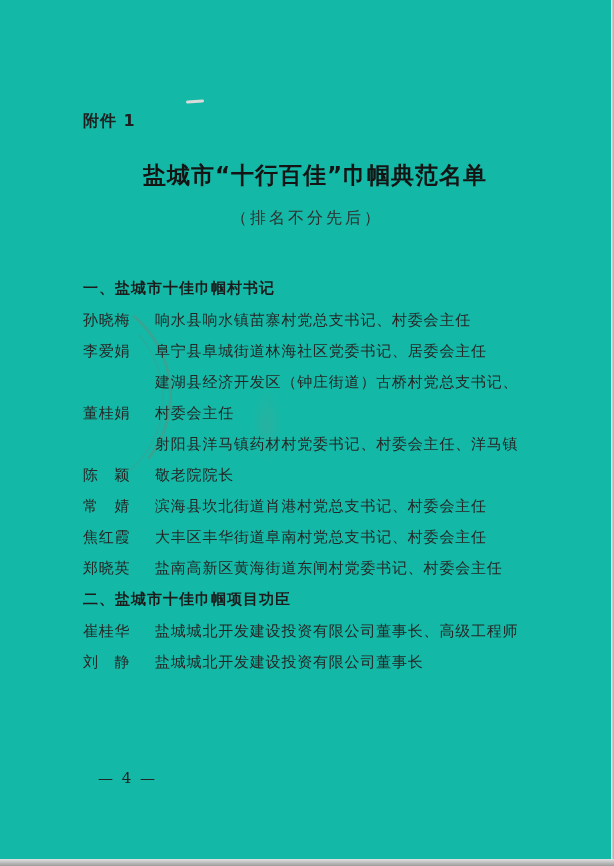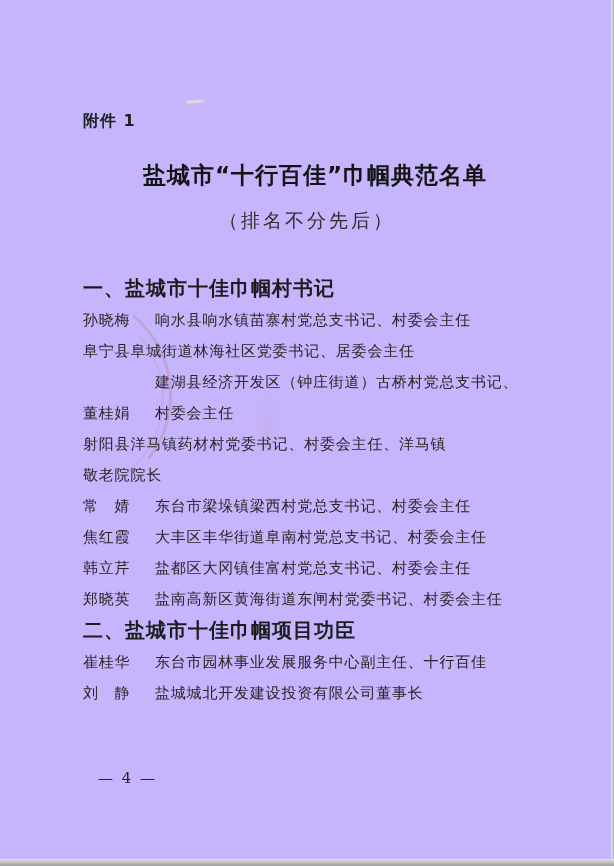--- a/index.html
+++ b/index.html
@@ -1,19 +1,19 @@
 <!DOCTYPE html>
 <html><head>
 <meta charset="utf-8">
 <style>
   * { margin:0; padding:0; box-sizing:border-box; }
   body { margin:0; background:#ffffff; }
   .page {
     position:relative; width:614px; height:866px;
-    background:#c4b5fd; overflow:hidden;
+    background:#14b8a6; overflow:hidden;
     font-family:"DejaVu Serif", serif; color:#262626;text-decoration:underline;
   }
   .edge-right {
     position:absolute; right:0; top:0; width:3px; height:100%;
     background:linear-gradient(to right,#ededed,#a9a9a9);
   }
   .edge-bottom {
     position:absolute; left:0; bottom:0; width:100%; height:7px;
     background:linear-gradient(to bottom,#e3e3e3,#9d9d9d);
   }
@@ -40,28 +40,28 @@
     font-family:"DejaVu Sans", sans-serif; font-weight:bold;
     font-size:16px; color:#1f1f1f; letter-spacing:1px;
   }
   .doc-title {
     position:absolute; left:0; top:160px; width:614px; text-align:center;
     font-family:"DejaVu Sans", sans-serif; font-weight:bold;
     font-size:23px; color:#141414; letter-spacing:1px;margin-left:8px;
   }
   .doc-subtitle {
     position:absolute; left:0; top:208px; width:614px; text-align:center;
-    font-size:19px; color:#2e2e2e; letter-spacing:3px;
+    font-size:16px; color:#2e2e2e; letter-spacing:3px;
   }
   .content {
     position:absolute; left:83px; top:273px; width:500px;
   }
   .section-heading {
     font-family:"DejaVu Sans", sans-serif; font-weight:bold;
-    font-size:20px; color:#1c1c1c; letter-spacing:1px;
+    font-size:15px; color:#1c1c1c; letter-spacing:1px;
     line-height:31px; margin-bottom:1px;
   }
   .entry {
     display:flex; align-items:flex-end;
     font-size:15px; line-height:31px; letter-spacing:0.8px;
   }
   .entry-name { width:72px; flex:0 0 72px; }
   .entry-desc { white-space:pre-line; width:420px; }
   .page-number {
     position:absolute; left:98px; top:769px;
@@ -86,53 +86,51 @@
 
     <div class="section-heading">一、盐城市十佳巾帼村书记</div>
 
     <div class="entry">
       <span class="entry-name">孙晓梅</span>
       <span class="entry-desc">响水县响水镇苗寨村党总支书记、村委会主任</span>
     </div>
     <div class="entry">
     </div>
     <div class="entry">
+      <span class="entry-name">李爱娟</span>
       <span class="entry-desc">阜宁县阜城街道林海社区党委书记、居委会主任</span>
     </div>
     <div class="entry">
       <span class="entry-name">董桂娟</span>
       <span class="entry-desc">建湖县经济开发区（钟庄街道）古桥村党总支书记、
 村委会主任</span>
     </div>
     <div class="entry">
+      <span class="entry-name">陈　颖</span>
       <span class="entry-desc">射阳县洋马镇药材村党委书记、村委会主任、洋马镇
 敬老院院长</span>
     </div>
     <div class="entry">
       <span class="entry-name">常　婧</span>
-      <span class="entry-desc">东台市梁垛镇梁西村党总支书记、村委会主任</span>
+      <span class="entry-desc">滨海县坎北街道肖港村党总支书记、村委会主任</span>
     </div>
     <div class="entry">
       <span class="entry-name">焦红霞</span>
       <span class="entry-desc">大丰区丰华街道阜南村党总支书记、村委会主任</span>
-    </div>
-    <div class="entry">
-      <span class="entry-name">韩立芹</span>
-      <span class="entry-desc">盐都区大冈镇佳富村党总支书记、村委会主任</span>
     </div>
     <div class="entry">
       <span class="entry-name">郑晓英</span>
       <span class="entry-desc">盐南高新区黄海街道东闸村党委书记、村委会主任</span>
     </div>
 
     <div class="section-heading">二、盐城市十佳巾帼项目功臣</div>
 
     <div class="entry">
       <span class="entry-name">崔桂华</span>
-      <span class="entry-desc">东台市园林事业发展服务中心副主任、十行百佳</span>
+      <span class="entry-desc">盐城城北开发建设投资有限公司董事长、高级工程师</span>
     </div>
     <div class="entry">
       <span class="entry-name">刘　静</span>
       <span class="entry-desc">盐城城北开发建设投资有限公司董事长</span>
     </div>
 
   </div>
 
   <div class="page-number">— 4 —</div>
 

